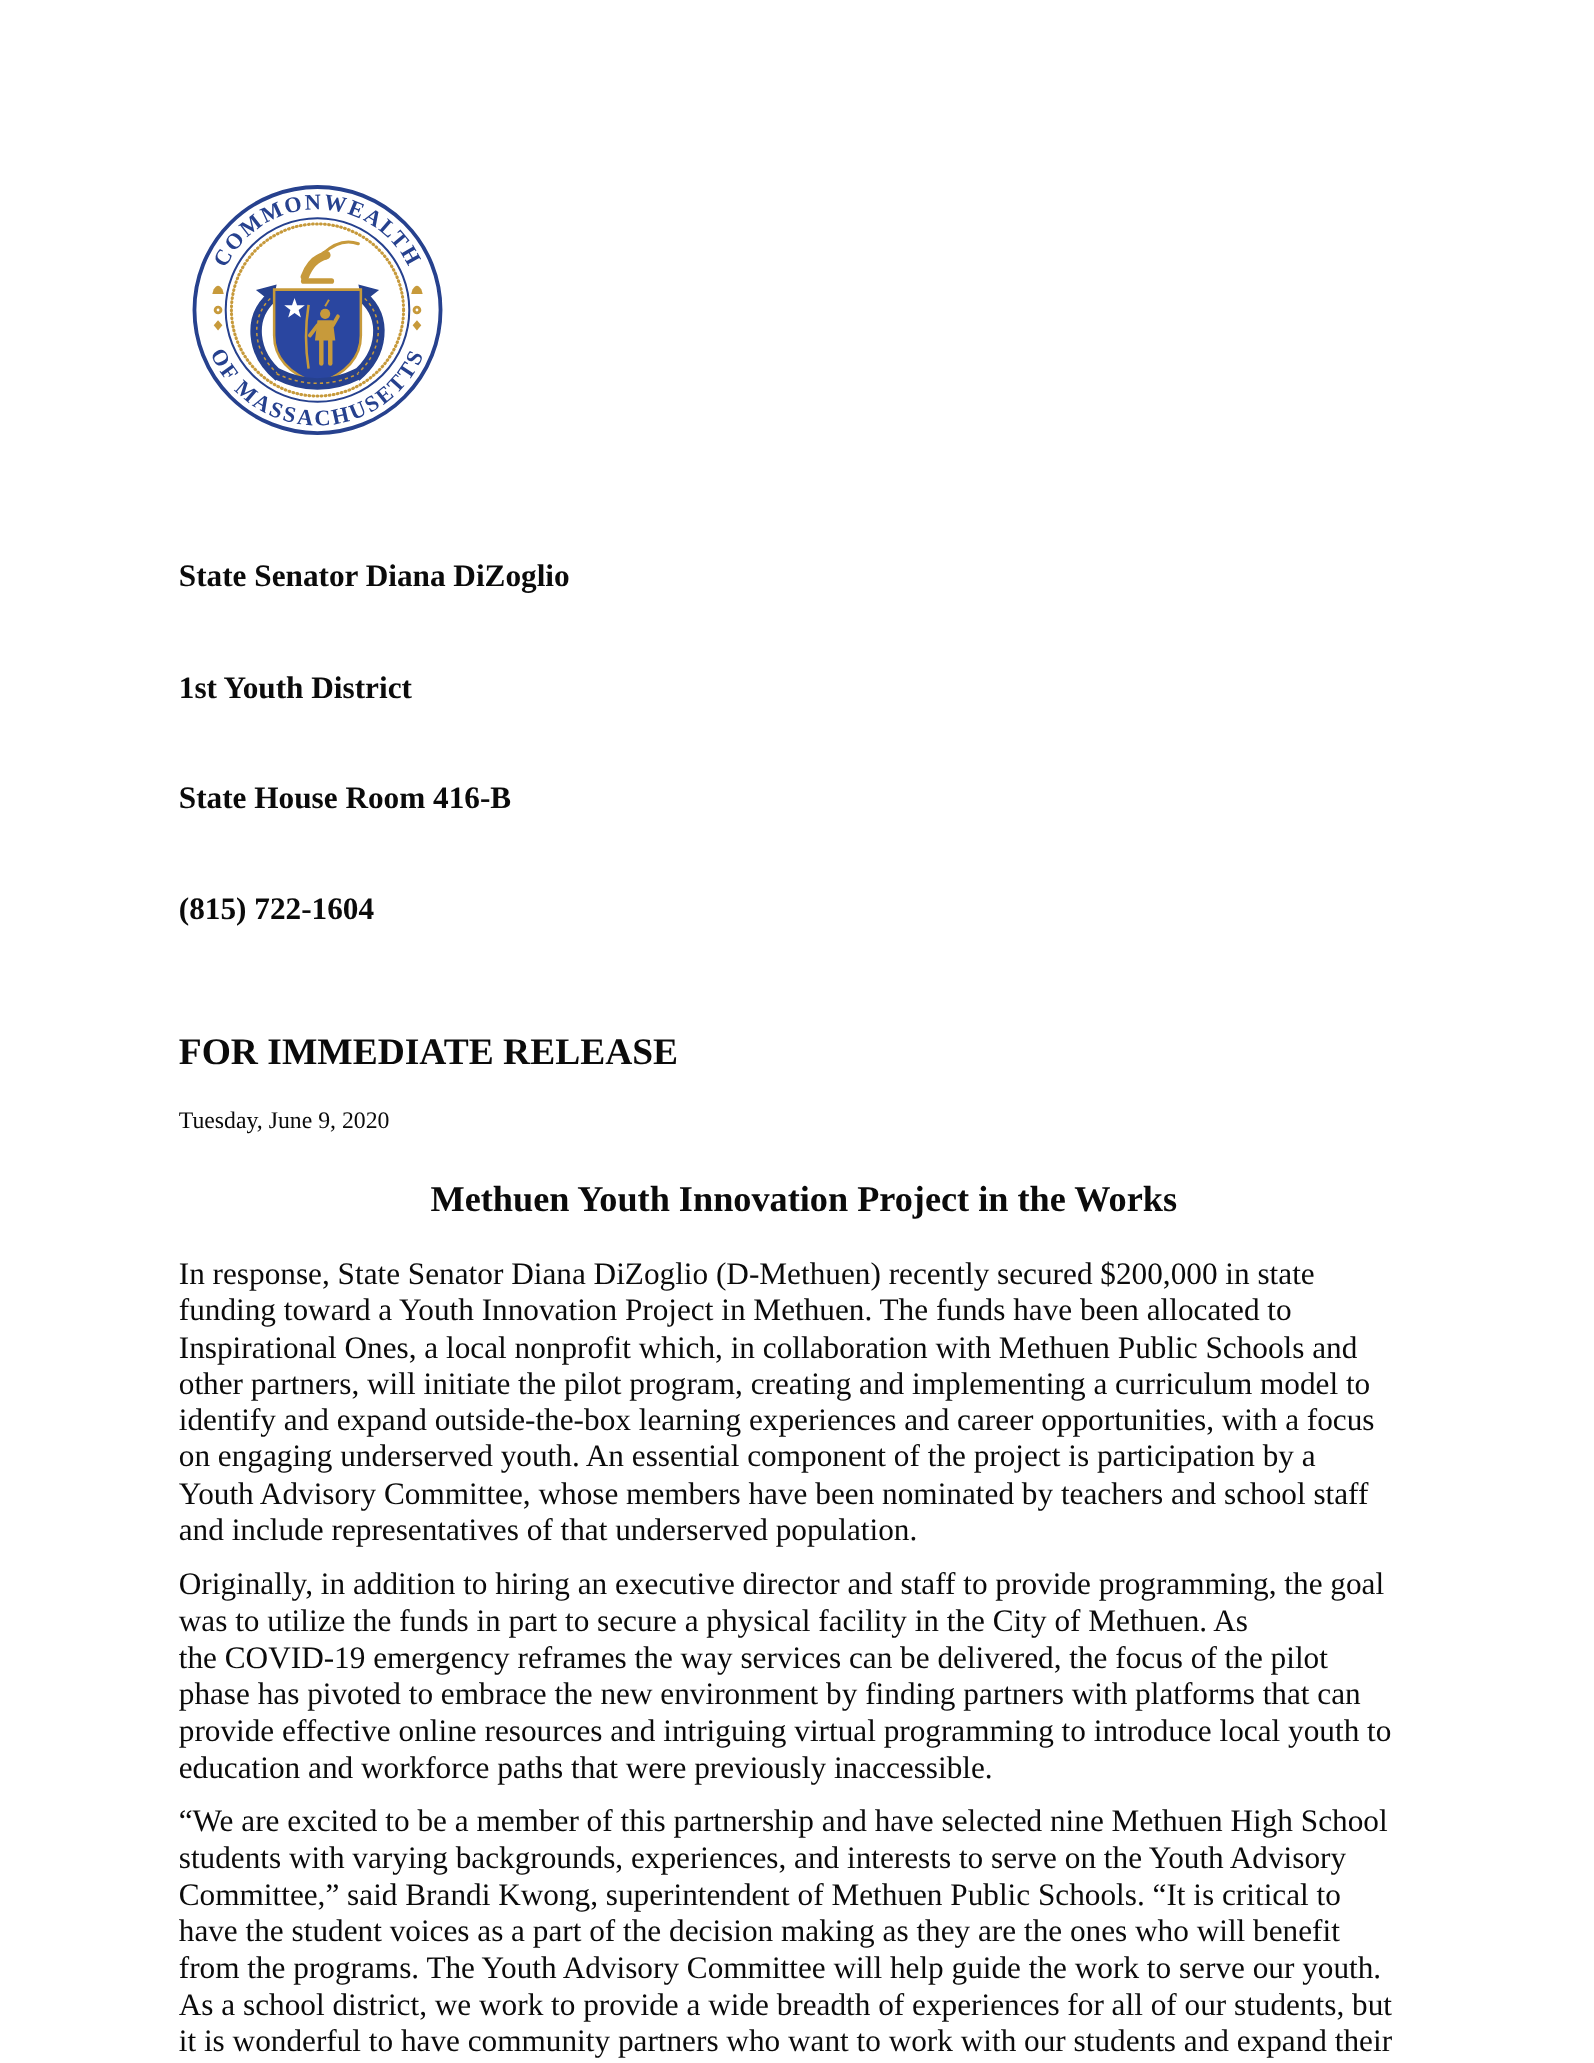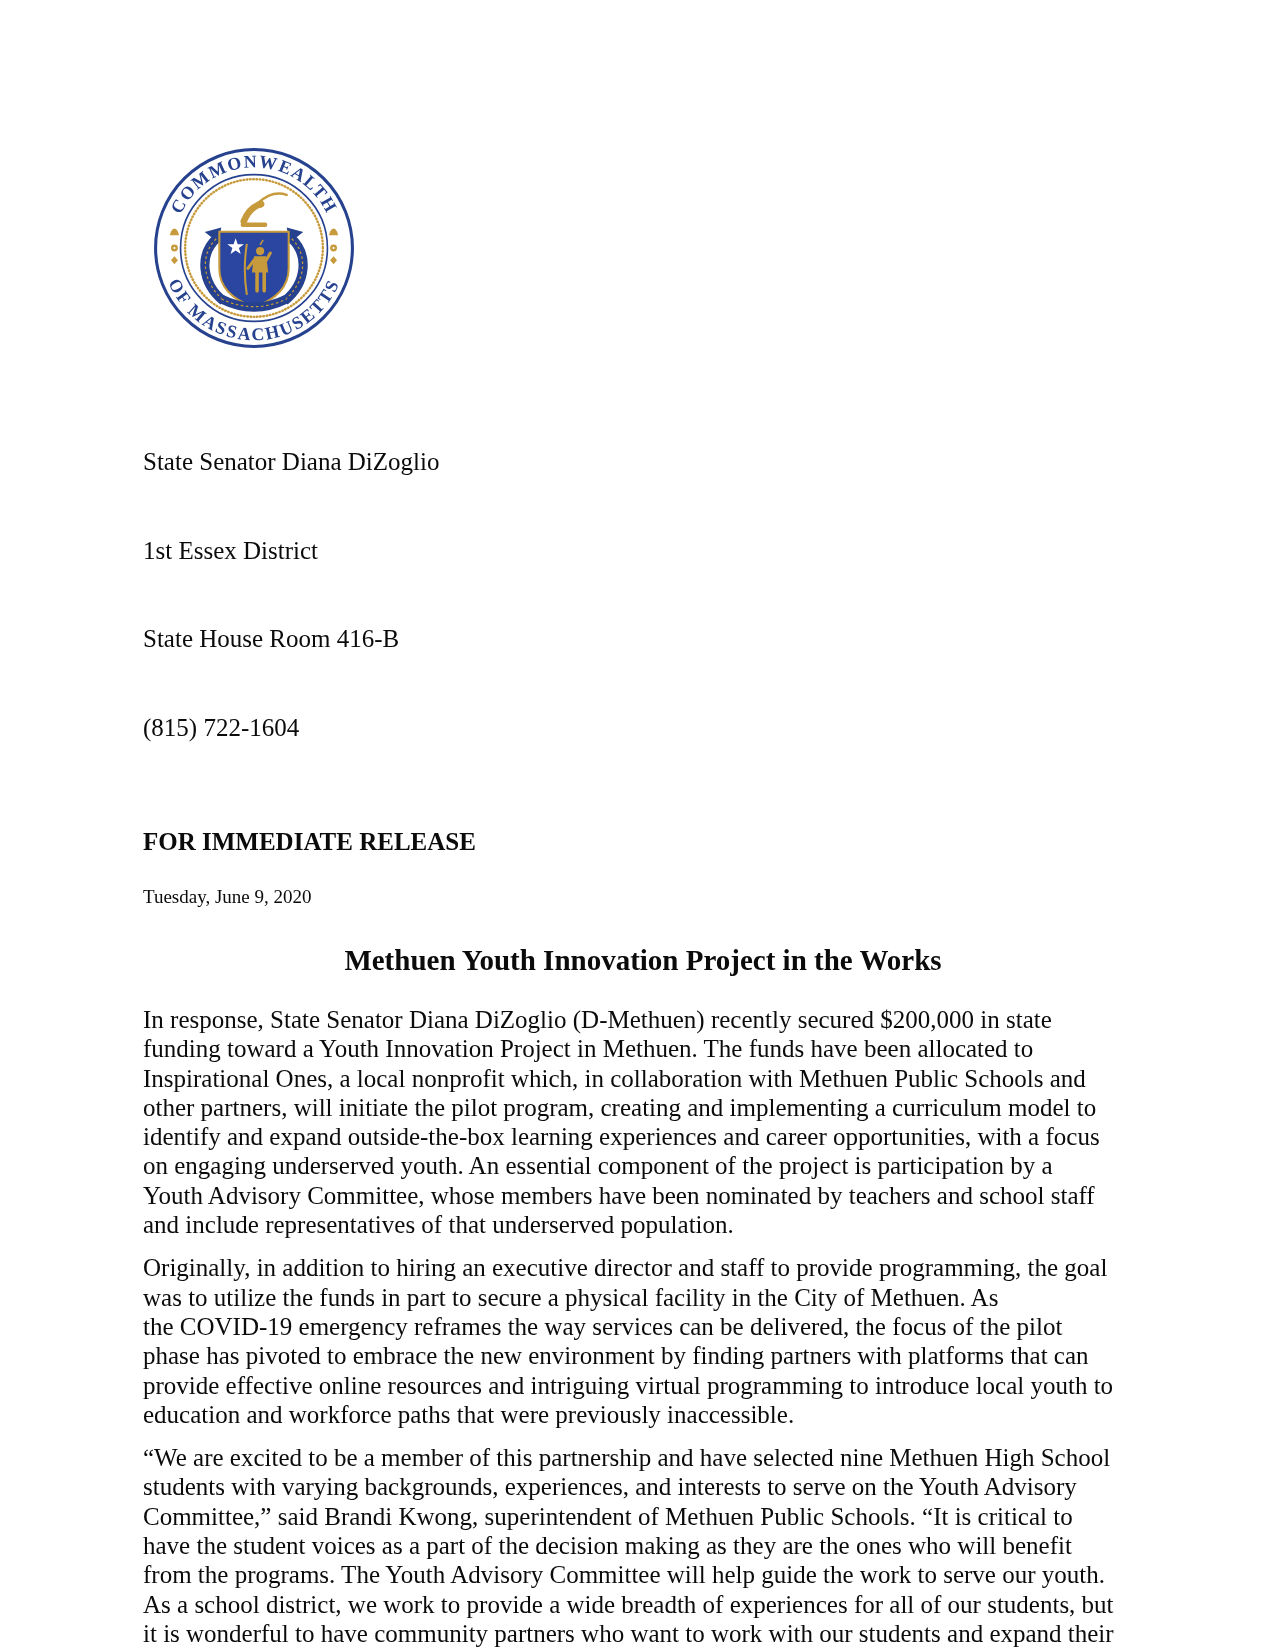--- a/index.html
+++ b/index.html
@@ -20,29 +20,29 @@
     width: 1000px;
   }
   .seal-wrap {
     margin-top: 146px;
     margin-left: 9px;
     width: 204px;
     height: 204px;
   }
   .contact {
     margin-top: 38px;
-    font-weight: normal;
+    font-weight: bold;
     font-size: 25px;
     line-height: 29.5px;
     white-space: pre;
   }
   .release-line {
     margin-top: 26px;
     font-weight: bold;
-    font-size: 25px;
+    font-size: 30px;
     line-height: 29.5px;
     white-space: pre;
   }
   .date-line {
     margin-top: 25px;
     font-weight: normal;
     font-size: 19px;
     line-height: 29.5px;
     white-space: pre;
   }
@@ -133,21 +133,21 @@
 
         <g fill="none">
           <path d="M68,150 Q100,166 132,150" stroke="#26418e" stroke-width="9"></path>
           <path d="M68,150 Q100,165 132,150" stroke="#c79a3b" stroke-width="1.2" stroke-dasharray="2.5 2.5"></path>
         </g>
       </svg>
     </div>
 
     <div class="contact">
       <div>State Senator Diana DiZoglio</div>
-      <div>1st Essex District</div>
+      <div>1st Youth District</div>
       <div>State House Room 416-B</div>
       <div>(815) 722-1604</div>
     </div>
 
     <div class="release-line">FOR IMMEDIATE RELEASE</div>
 
     <div class="date-line">Tuesday, June 9, 2020</div>
 
     <h1 class="title">Methuen Youth Innovation Project in the Works</h1>
 

